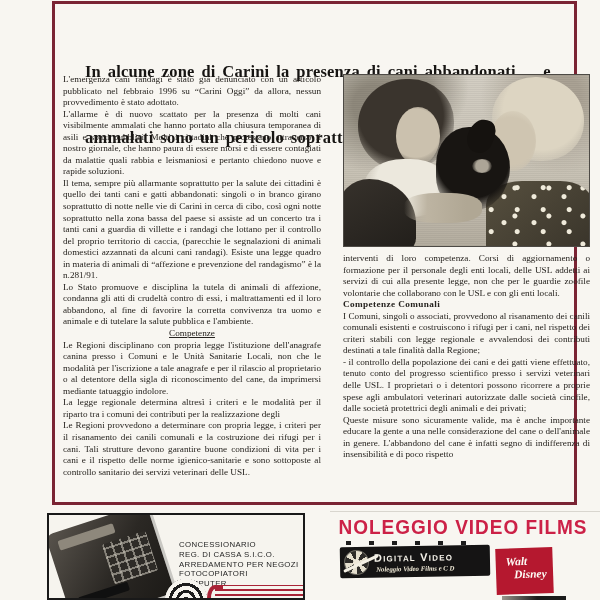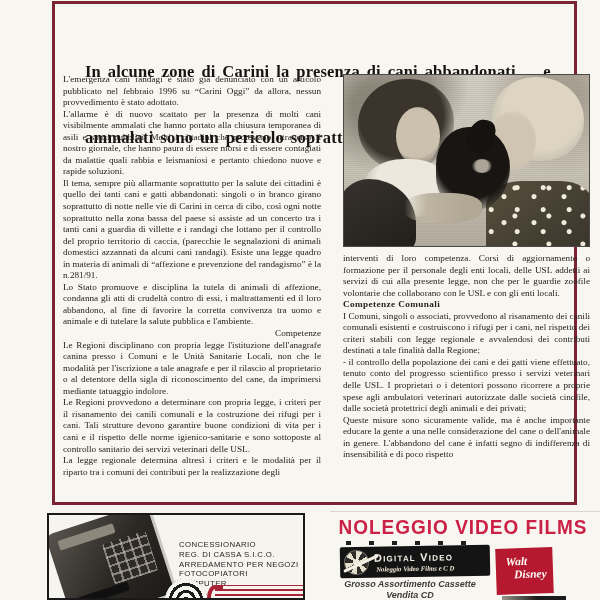--- a/index.html
+++ b/index.html
@@ -20,21 +20,21 @@
     font-weight:bold; font-size:16.5px; line-height:22px; color:#161412;
     white-space:pre-wrap; word-spacing:2.5px; letter-spacing:0.2px;
   }
 
   .col { position:absolute; top:70px; font-size:9.2px; line-height:11.55px;
          color:#26231f; text-align:justify; overflow:hidden; }
   .col-left  { left:8px;   width:258px; height:424px; }
   .col-right { left:288px; width:247px; height:424px; }
   .col p { text-align:justify; }
   .col p.blk-h { font-weight:bold; text-align:left; letter-spacing:0.4px; }
-  .col p.blk-lead { text-align:right; }
+  .col p.blk-lead { text-align:center;text-decoration:underline; }
 
   
   .photo {
     position:relative; width:247px; height:173px; margin-bottom:6px;
     background:
       repeating-linear-gradient(0deg, rgba(0,0,0,.045) 0 1px, rgba(255,255,255,0) 1px 2px),
       radial-gradient(circle at 12% 18%, #8f897c 0 8%, rgba(0,0,0,0) 26%),
       radial-gradient(circle at 30% 8%,  #9a9488 0 6%, rgba(0,0,0,0) 22%),
       radial-gradient(circle at 88% 12%, #aaa294 0 8%, rgba(0,0,0,0) 30%),
       linear-gradient(180deg, #d3cec3 0%, #c7c1b4 60%, #b4ad9f 100%);
@@ -123,22 +123,22 @@
       <div>ammalati sono un pericolo soprattutto per i bambini.</div>
     </div>
 
     <div class="col col-left">
       <p>L'emergenza cani randagi è stato già denunciato con un articolo pubblicato nel febbraio 1996 su “Carini Oggi” da allora, nessun provvedimento è stato adottato.</p>
       <p>L'allarme è di nuovo scattato per la presenza di molti cani visibilmente ammalati che hanno portato alla chiusura temporanea di asili e spazi pubblici. Molti i cittadini che protestano attraverso il nostro giornale, che hanno paura di essere morsi e di essere contagiati da malattie quali rabbia e leismaniosi e pertanto chiedono nuove e rapide soluzioni.</p>
       <p>Il tema, sempre più allarmante soprattutto per la salute dei cittadini è quello dei tanti cani e gatti abbandonati: singoli o in branco girano soprattutto di notte nelle vie di Carini in cerca di cibo, così ogni notte soprattutto nella zona bassa del paese si assiste ad un concerto tra i tanti cani a guardia di villette e i randagi che lottano per il controllo del proprio territorio di caccia, (parecchie le segnalazioni di animali domestici azzannati da alcuni cani randagi). Esiste una legge quadro in materia di animali di “affezione e prevenzione del randagismo” è la n.281/91.</p>
       <p>Lo Stato promuove e disciplina la tutela di animali di affezione, condanna gli atti di crudeltà contro di essi, i maltrattamenti ed il loro abbandono, al fine di favorire la corretta convivenza tra uomo e animale e di tutelare la salute pubblica e l'ambiente.</p>
       <p class="blk-lead">Competenze</p>
       <p>Le Regioni disciplinano con propria legge l'istituzione dell'anagrafe canina presso i Comuni e le Unità Sanitarie Locali, non che le modalità per l'iscrizione a tale anagrafe e per il rilascio al proprietario o al detentore della sigla di riconoscimento del cane, da imprimersi mediante tatuaggio indolore.</p>
+      <p>La legge regionale determina altresì i criteri e le modalità per il riparto tra i comuni dei contributi per la realizzazione degli</p>
       <p>Le Regioni provvedono a determinare con propria legge, i criteri per il risanamento dei canili comunali e la costruzione dei rifugi per i cani. Tali strutture devono garantire buone condizioni di vita per i cani e il rispetto delle norme igienico-sanitarie e sono sottoposte al controllo sanitario dei servizi veterinari delle USL.</p>
-      <p>La legge regionale determina altresì i criteri e le modalità per il riparto tra i comuni dei contributi per la realizzazione degli</p>
     </div>
 
     <div class="col col-right">
       <div class="photo">
         <div class="ph hair-left"></div>
         <div class="ph face-left"></div>
         <div class="ph collar-left"></div>
         <div class="ph dress-left"></div>
         <div class="ph hair-right"></div>
         <div class="ph face-right"></div>
@@ -180,18 +180,16 @@
       <div class="reel">
         <div class="swoosh"></div>
       </div>
       <div class="banner-title">Digital Video</div>
       <div class="banner-sub">Noleggio Video Films e  C D</div>
     </div>
     <div class="disney">
       <span>Walt</span>
       <span class="d2">Disney</span>
     </div>
-    <div class="tagline">Grosso Assortimento Cassette
-Vendita CD</div>
     <div class="cutbar"></div>
   </div>
 
 </div>
 
 </body></html>

